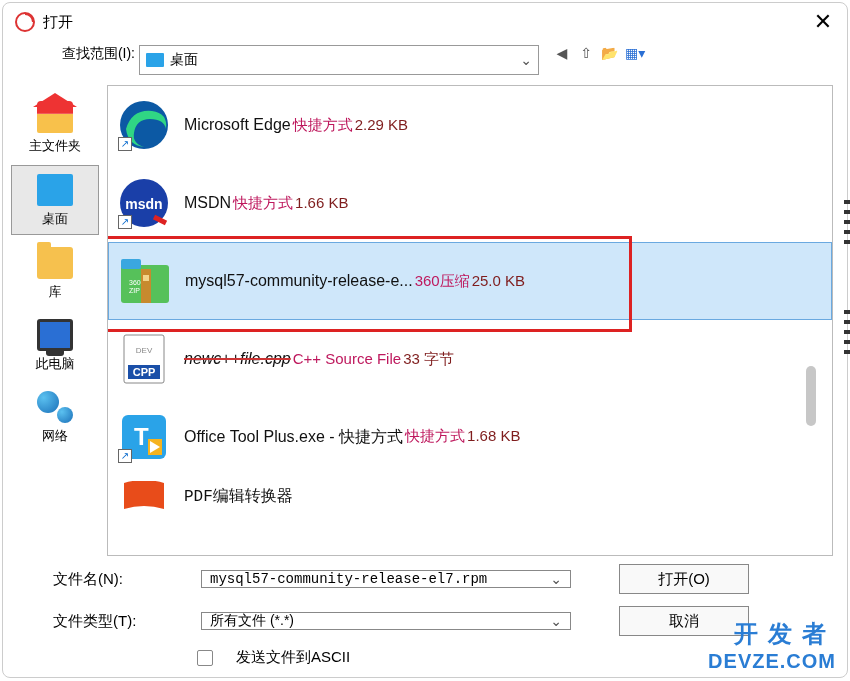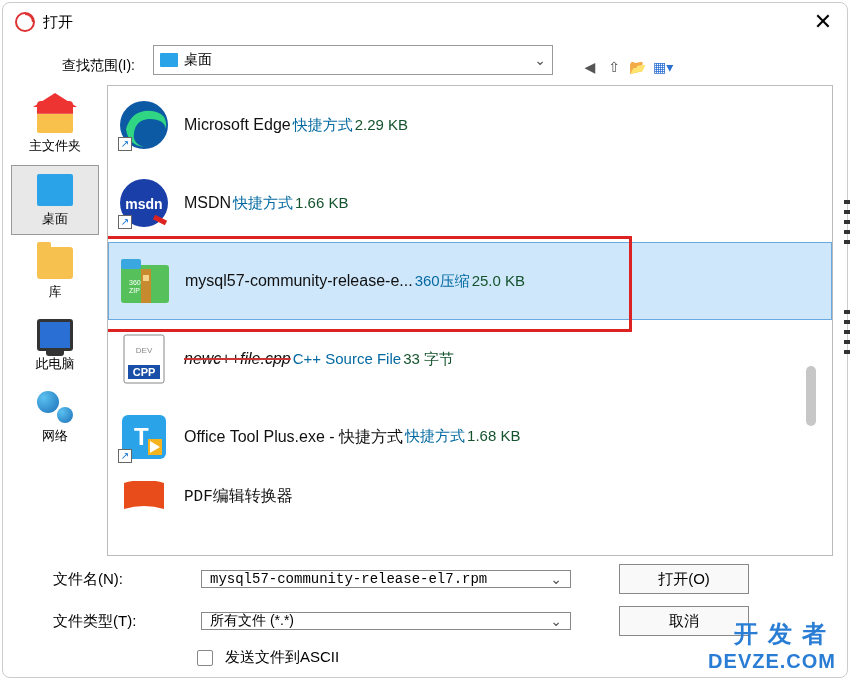--- a/index.html
+++ b/index.html
@@ -2,55 +2,55 @@
 <html><head>
   <meta charset="utf-8">
   <style>
     * { box-sizing: border-box; margin: 0; padding: 0; }
     body { font-family: "Microsoft YaHei", "Segoe UI", Arial, sans-serif; font-size: 14px; background: #fff; width: 850px; height: 681px; overflow: hidden; position: relative; }
     .window { border: 1px solid #ccc; border-radius: 8px; width: 846px; height: 676px; margin: 2px; display: flex; flex-direction: column; background: #fff; }
     .titlebar { display: flex; align-items: center; padding: 8px 12px; height: 38px; }
     .app-icon { width: 20px; height: 20px; margin-right: 8px; }
     .title { font-size: 15px; flex: 1; }
     .close-btn { font-size: 22px; cursor: pointer; width: 24px; text-align: center; }
-    .lookup-row { display: flex; align-items: flex-end; padding: 4px 12px 10px 12px; gap: 18px; }
+    .lookup-row { display: flex; align-items: flex-start; padding: 4px 12px 10px 12px; gap: 4px; }
     .lookup-label { width: 120px; text-align: right; font-size: 14px; }
     .lookup-select { flex: 0 0 400px; display: flex; align-items: center; border: 1px solid #999; height: 30px; padding: 0 6px; background: #fff; }
     .lookup-select .folder-ic { width: 18px; height: 14px; background: #2aa3e8; margin-right: 6px; border-radius: 1px; }
     .lookup-select .sel-text { flex: 1; }
     .lookup-select .chev { color: #555; }
     .lookup-icons { display: flex; gap: 6px; align-items: center; margin-left: 10px; color: #555; }
     .lookup-icons span { width: 18px; text-align: center; font-size: 14px; }
     .main-area { display: flex; flex: 1; overflow: hidden; }
     .sidebar { width: 104px; padding-top: 8px; display: flex; flex-direction: column; align-items: center; border-right: 0; }
     .side-item { width: 88px; text-align: center; padding: 8px 2px 6px; cursor: pointer; margin-bottom: 4px; }
     .side-item.selected { background: #e8e8e8; border: 1px solid #999; }
     .side-item .ic { width: 36px; height: 32px; margin: 0 auto 4px; }
     .side-label { font-size: 13px; }
     .file-pane { flex: 1; border: 1px solid #bbb; margin: 0 14px 0 0; overflow: hidden; position: relative; }
     .file-list { padding: 0; }
     .file-row { display: flex; align-items: center; padding: 6px 10px; height: 78px; position: relative; }
     .file-row.selected { background: #cfe7fa; border: 1px solid #6aa9e0; }
     .file-ic { width: 52px; height: 52px; margin-right: 14px; flex-shrink: 0; position: relative; }
     .file-info { display: flex; flex-direction: row; gap: 2px; overflow: hidden; }
     .file-name { font-size: 16px; color: #111; white-space: nowrap; overflow: hidden; text-overflow: ellipsis; max-width: 300px; }
-    .file-type { font-size: 15px; color: #0369a1; }
-    .file-size { font-size: 15px; color: #14532d; }
+    .file-type { font-size: 15px; color: #be185d; }
+    .file-size { font-size: 15px; color: #7f1d1d; }
     .strike .file-name { text-decoration: line-through; text-decoration-color: #c33; text-decoration-thickness: 2px; font-style: italic; }
     .highlight-frame { position: absolute; border: 3px solid #d22; left: 4px; right: 4px; top: 0; bottom: 0; pointer-events: none; }
     .scroll-ticks { position: absolute; right: 0; top: 200px; display: flex; flex-direction: column; gap: 6px; }
     .scroll-ticks span { width: 6px; height: 4px; background: #333; }
     .scroll-handle { position: absolute; right: 16px; top: 280px; width: 10px; height: 60px; background: #c7c7c7; border-radius: 5px; }
     .bottom-area { padding: 8px 14px 10px 14px; }
     .form-row { display: flex; align-items: center; margin-bottom: 12px; gap: 28px; }
     .form-label { width: 120px; text-align: left; font-size: 15px; margin-left: 36px; }
     .combo { flex: 0 0 370px; border: 1px solid #888; height: 18px; display: flex; align-items: center; padding: 0 8px; font-family: "Courier New", monospace; font-size: 14px; }
     .combo .chev2 { margin-left: auto; font-family: Arial; color: #555; }
     .action-btn { width: 130px; height: 30px; border: 1px solid #888; background: #f9f9f9; font-size: 15px; cursor: pointer; margin-left: 20px; }
-    .ascii-row { display: flex; align-items: center; margin-left: 180px; gap: 12px; font-size: 15px; }
+    .ascii-row { display: flex; align-items: center; margin-left: 180px; gap: 23px; font-size: 15px; }
     .checkbox { width: 16px; height: 16px; border: 1px solid #888; border-radius: 2px; }
     .watermark { position: absolute; right: 14px; bottom: 8px; text-align: right; color: #2a7dd4; font-weight: 600; }
     .watermark .w1 { font-size: 24px; letter-spacing: 10px; margin-top: 16px; }
     .watermark .w2 { font-size: 20px; letter-spacing: 1px; }
     
     .ic-home { background: linear-gradient(#f8c14b,#f8c14b) bottom/100% 60% no-repeat, linear-gradient(#e33,#e33) top/100% 40% no-repeat; border-radius: 4px 4px 2px 2px; position: relative; }
     .ic-home::before { content:""; position:absolute; left:-4px; top:-8px; border-left:22px solid transparent; border-right:22px solid transparent; border-bottom:14px solid #e33; }
     .ic-desktop { background:#2aa3e8; border-radius:2px; }
     .ic-lib { background: linear-gradient(#f6c14e,#f6c14e); border-radius: 0 3px 3px 3px; position:relative; }
     .ic-lib::before { content:""; position:absolute; left:0; top:-5px; width:14px; height:5px; background:#f6c14e; border-radius:2px 2px 0 0; }

